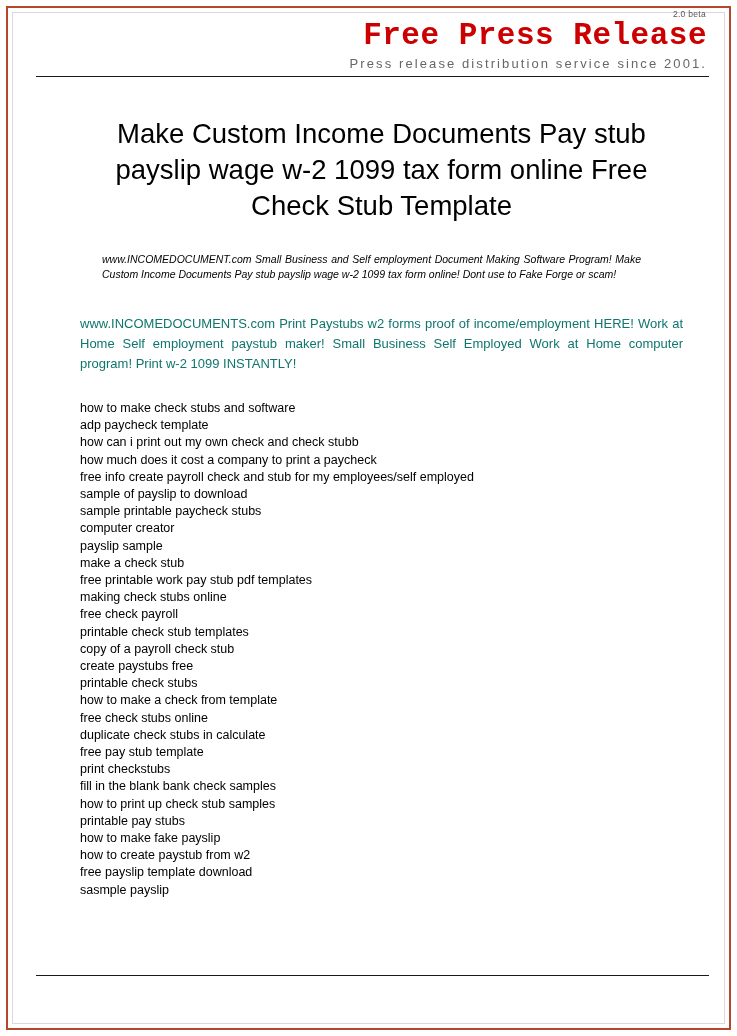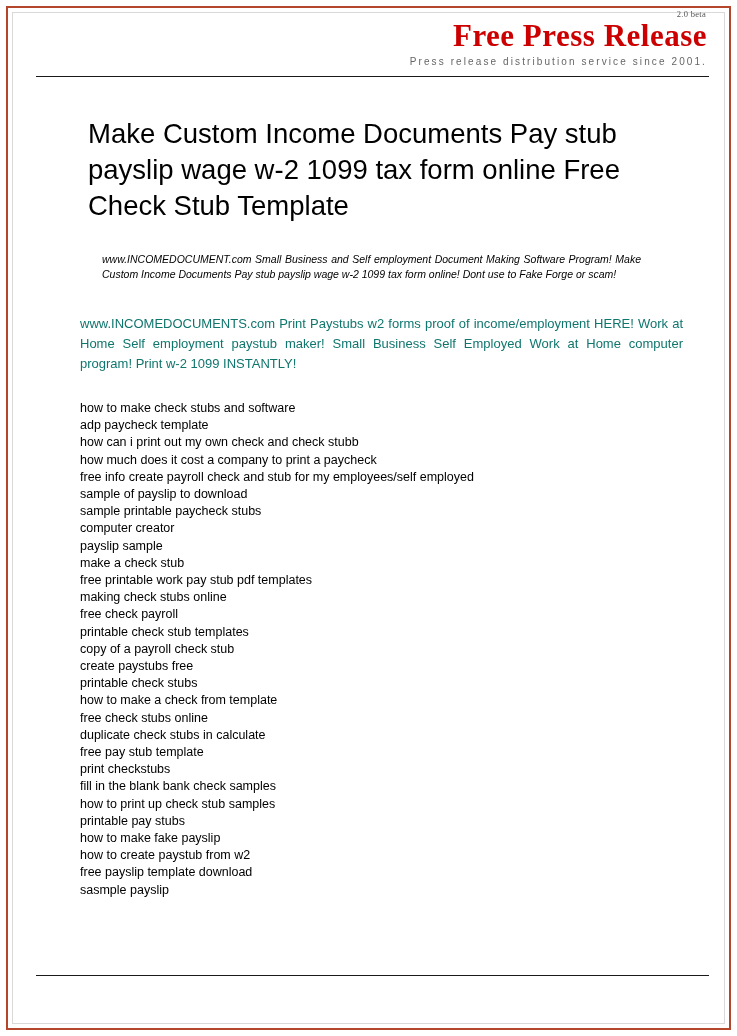--- a/index.html
+++ b/index.html
@@ -50,40 +50,40 @@
     position: relative;
     height: 62px;
   }
   .logo-block {
     position: absolute;
     right: 12px;
     top: 4px;
     text-align: right;
   }
   .logo-main {
-    font-family: Liberation Serif, serif;
+    font-family: Liberation Mono, monospace;
     font-weight: bold;
     font-size: 31px;
     color: #cc0000;
     letter-spacing: 0.5px;
     line-height: 1.05;
     white-space: nowrap;
   }
   .logo-beta {
     position: absolute;
     right: 1px;
     top: -11px;
     font-size: 8.5px;
     color: #555555;
-    font-family: Liberation Serif, serif;
+    font-family: Liberation Sans, sans-serif;
     letter-spacing: 0.3px;
   }
   .logo-tag {
     margin-top: 3px;
-    font-size: 10px;
+    font-size: 13px;
     color: #666666;
     letter-spacing: 2.1px;
     white-space: nowrap;
   }
   .header-rule {
     position: absolute;
     left: 18px;
     right: 10px;
     top: 60px;
     border-top: 1px solid #1a1a1a;
@@ -94,21 +94,21 @@
     position: absolute;
     left: 62px;
     right: 36px;
     top: 100px;
   }
 
   .doc-title {
     font-family: "Liberation Sans", sans-serif;
     font-size: 27.5px;
     line-height: 36px;
-    text-align: left;
+    text-align: center;
     font-weight: normal;
     margin: 0 0 0 0;
     padding: 0 8px;
     color: #000000;
   }
 
   .summary {
     margin-top: 28px;
     margin-left: 22px;
     margin-right: 42px;

